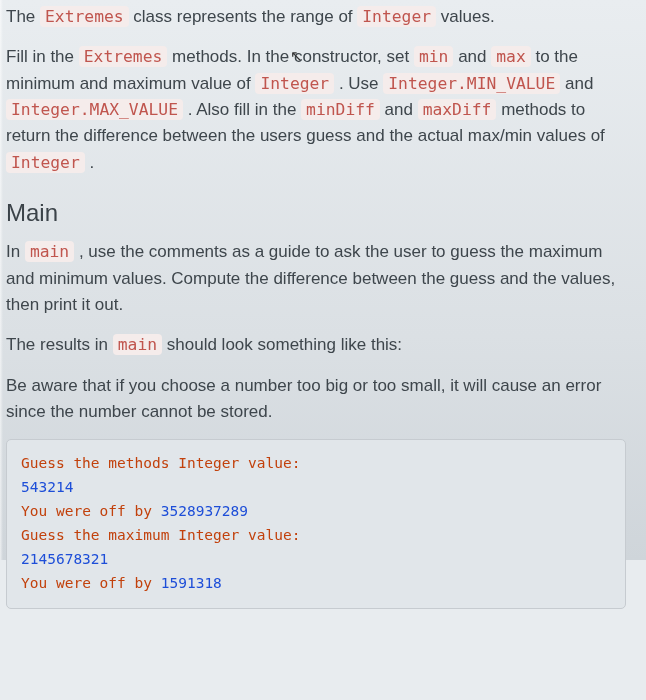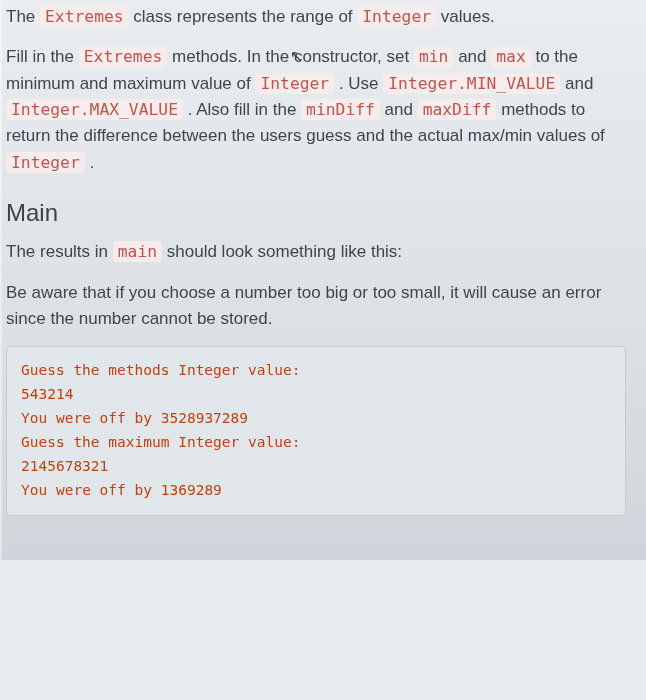--- a/index.html
+++ b/index.html
@@ -55,21 +55,21 @@
     border-radius: 5px;
     background: #e1e6ea;
     padding: 12px 14px;
     font-family: "Menlo", "Consolas", monospace;
     font-size: 14.5px;
     line-height: 1.65;
     color: #555;
     white-space: pre-wrap;
   }
   .tok-key  { color: #c2410c; } 
-  .tok-lit  { color: #c2410c; }
+  .tok-lit  { color: #1d4ed8; }
   .cursor-tip {
     position: absolute;
     color: #333;
     font-size: 15px;
     pointer-events: none;
   }
 </style>
 </head>
 <body>
 
@@ -79,27 +79,30 @@
     <span>The </span><code class="inline">Extremes</code><span> class represents the range of </span><code class="inline">Integer</code><span> values.</span>
     <span class="cursor-tip" style="left:290px; top:44px;">↖</span>
   </p>
 
   <p>
     <span>Fill in the </span><code class="inline">Extremes</code><span> methods. In the constructor, set </span><code class="inline">min</code><span> and </span><code class="inline">max</code><span> to the minimum and maximum value of </span><code class="inline">Integer</code><span> . Use </span><code class="inline">Integer.MIN_VALUE</code><span> and </span><code class="inline">Integer.MAX_VALUE</code><span> . Also fill in the </span><code class="inline">minDiff</code><span> and </span><code class="inline">maxDiff</code><span> methods to return the difference between the users guess and the actual max/min values of </span><code class="inline">Integer</code><span> .</span>
   </p>
 
   <h2 class="section-head">Main</h2>
 
+  <p>
+    <span>In </span><code class="inline">main</code><span> , use the comments as a guide to ask the user to guess the maximum and minimum values. Compute the difference between the guess and the values, then print it out.</span>
+  </p>
 
   <p>
     <span>The results in </span><code class="inline">main</code><span> should look something like this:</span>
   </p>
 
   <p>Be aware that if you choose a number too big or too small, it will cause an error since the number cannot be stored.</p>
 
   <div class="code-block"><span class="tok-key">Guess</span> <span class="tok-key">the</span> <span class="tok-key">methods</span> <span class="tok-key">Integer</span> <span class="tok-key">value:</span>
 <span class="tok-lit">543214</span>
 <span class="tok-key">You</span> <span class="tok-key">were</span> <span class="tok-key">off</span> <span class="tok-key">by</span> <span class="tok-lit">3528937289</span>
 <span class="tok-key">Guess</span> <span class="tok-key">the</span> <span class="tok-key">maximum</span> <span class="tok-key">Integer</span> <span class="tok-key">value:</span>
 <span class="tok-lit">2145678321</span>
-<span class="tok-key">You</span> <span class="tok-key">were</span> <span class="tok-key">off</span> <span class="tok-key">by</span> <span class="tok-lit">1369289</span></div>
+<span class="tok-key">You</span> <span class="tok-key">were</span> <span class="tok-key">off</span> <span class="tok-key">by</span> <span class="tok-lit">1591318</span></div>
 
 </div>
 
 </body></html>

